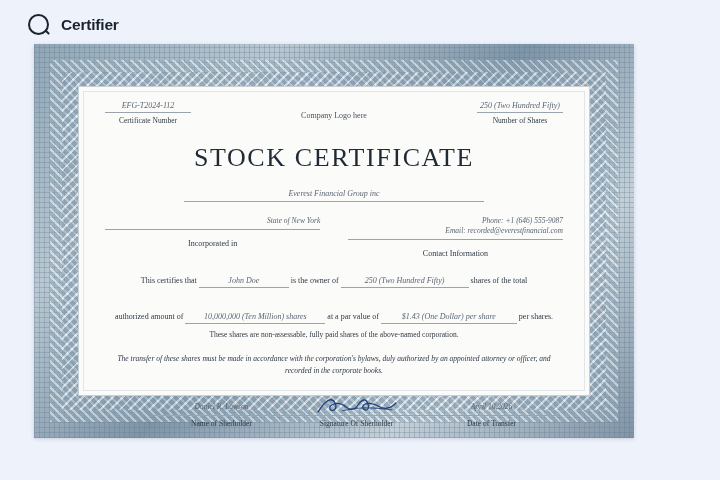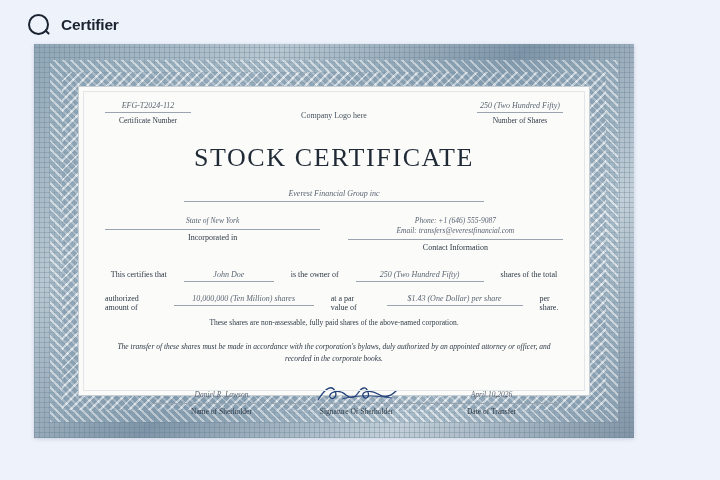--- a/index.html
+++ b/index.html
@@ -188,40 +188,41 @@
   }
   .col .value {
     display: block;
     font-family: "Liberation Serif", serif;
     font-style: italic;
     font-size: 7.5px;
     color: #5a6573;
     padding-bottom: 3px;
     border-bottom: 1px solid #9aa4ae;
     line-height: 1.35;
+    text-align: right;
   }
   .col .value .l2 { display:block; }
   .col .label {
     display: block;
     font-family: "Liberation Serif", serif;
     font-size: 8px;
-    margin-top: 3px;
+    margin-top: 9px;
   }
 
   .body-line {
     display: flex;
     align-items: baseline;
     justify-content: center;
-    gap: 17px;
+    gap: 2px;
     font-family: "Liberation Serif", serif;
     font-size: 8px;
     color: #2d3845;
     margin-top: 18px;
   }
-  .body-line.second { margin-top: 12px; }
+  .body-line.second { margin-top: 24px; }
   .blank {
     font-style: italic;
     color: #5a6573;
     border-bottom: 1px solid #9aa4ae;
     padding: 0 8px 2px 8px;
     display: inline-block;
     text-align: center;
   }
   .blank.w-name { min-width: 74px; }
   .blank.w-shares { min-width: 112px; }
@@ -316,40 +317,40 @@
         </div>
 
         <div class="two-col">
           <div class="col">
             <span class="value">State of New York</span>
             <span class="label">Incorporated in</span>
           </div>
           <div class="col">
             <span class="value">
               <span class="l2">Phone: +1 (646) 555-9087</span>
-              <span class="l2">Email: transfers@everestfinancial.com</span>
+              <span class="l2">Email: recorded@everestfinancial.com</span>
             </span>
             <span class="label">Contact Information</span>
           </div>
         </div>
 
         <div class="body-line">
           <span>This certifies that</span>
           <span class="blank w-name">John Doe</span>
           <span>is the owner of</span>
           <span class="blank w-shares">250 (Two Hundred Fifty)</span>
           <span>shares of the total</span>
         </div>
 
         <div class="body-line second">
           <span>authorized amount of</span>
           <span class="blank w-amount">10,000,000 (Ten Million) shares</span>
           <span>at a par value of</span>
           <span class="blank w-par">$1.43 (One Dollar) per share</span>
-          <span>per share.</span>
+          <span>per shares.</span>
         </div>
 
         <div class="note">These shares are non-assessable, fully paid shares of the above-named corporation.</div>
 
         <div class="paragraph">The transfer of these shares must be made in accordance with the corporation's bylaws, duly authorized by an appointed attorney or officer, and recorded in the corporate books.</div>
 
         <div class="footer">
           <div class="foot-col">
             <span class="value">Daniel R. Lawson</span>
             <span class="label">Name of Sherholder</span>

